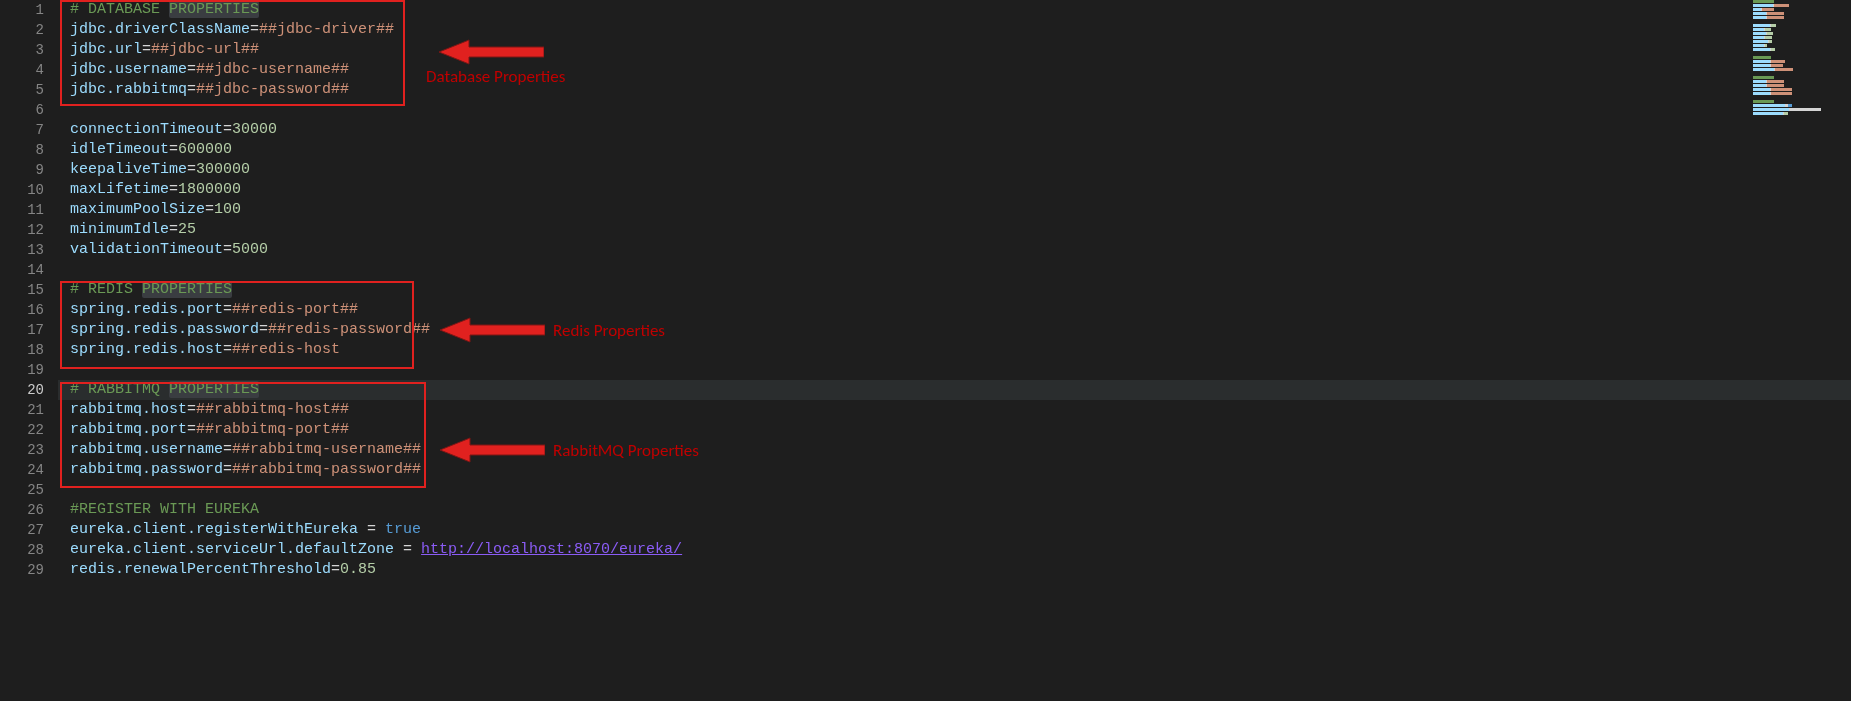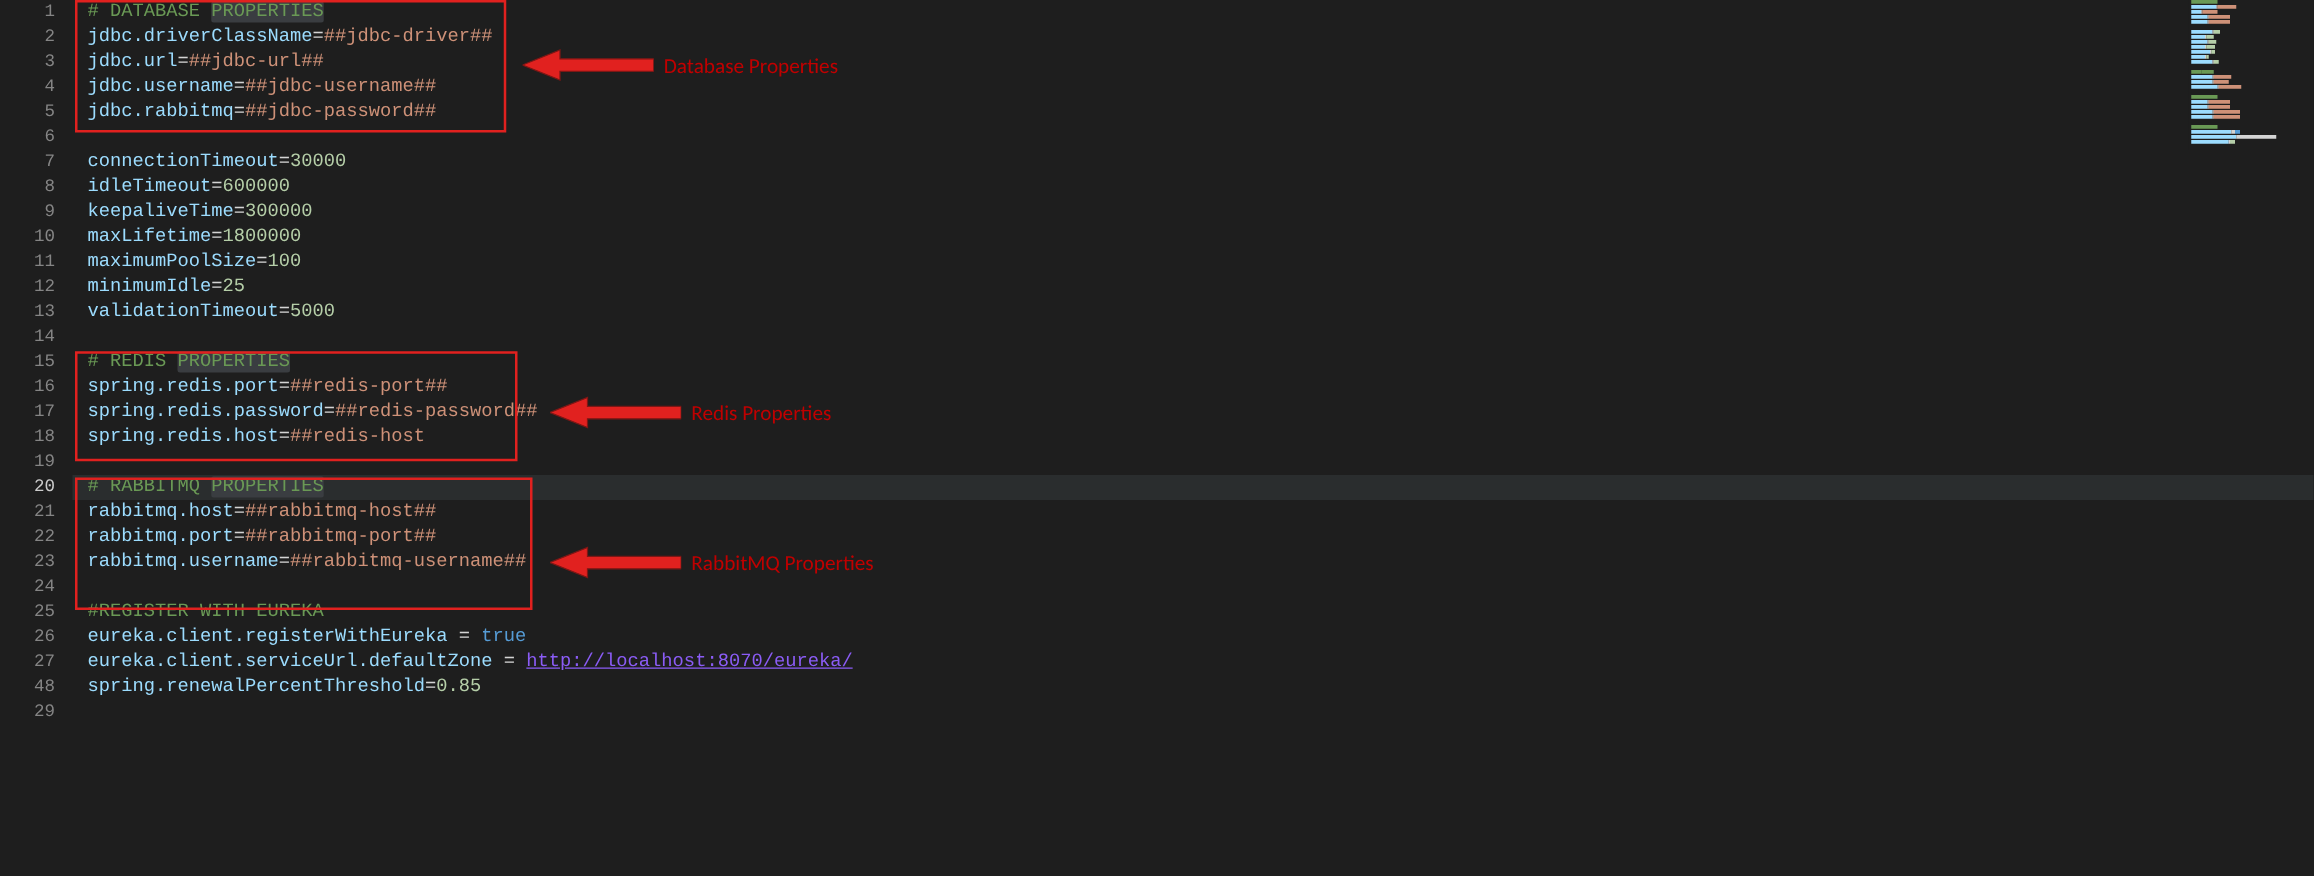--- a/index.html
+++ b/index.html
@@ -126,21 +126,21 @@
       <div class="ln">18</div>
       <div class="ln">19</div>
       <div class="ln active">20</div>
       <div class="ln">21</div>
       <div class="ln">22</div>
       <div class="ln">23</div>
       <div class="ln">24</div>
       <div class="ln">25</div>
       <div class="ln">26</div>
       <div class="ln">27</div>
-      <div class="ln">48</div>
+      <div class="ln">28</div>
       <div class="ln">29</div>
     </div>
   <div class="code">
     <div class="code-lines">
         <div class="line"><span class="tok-comment"># DATABASE </span><span class="tok-comment hl-word">PROPERTIES</span></div>
         <div class="line"><span class="tok-key">jdbc.driverClassName</span><span class="tok-punct">=</span><span class="tok-value">##jdbc-driver##</span></div>
         <div class="line"><span class="tok-key">jdbc.url</span><span class="tok-punct">=</span><span class="tok-value">##jdbc-url##</span></div>
         <div class="line"><span class="tok-key">jdbc.username</span><span class="tok-punct">=</span><span class="tok-value">##jdbc-username##</span></div>
         <div class="line"><span class="tok-key">jdbc.rabbitmq</span><span class="tok-punct">=</span><span class="tok-value">##jdbc-password##</span></div>
         <div class="line"></div>
@@ -154,32 +154,33 @@
         <div class="line"></div>
         <div class="line"><span class="tok-comment"># REDIS </span><span class="tok-comment hl-word">PROPERTIES</span></div>
         <div class="line"><span class="tok-key">spring.redis.port</span><span class="tok-punct">=</span><span class="tok-value">##redis-port##</span></div>
         <div class="line"><span class="tok-key">spring.redis.password</span><span class="tok-punct">=</span><span class="tok-value">##redis-password##</span></div>
         <div class="line"><span class="tok-key">spring.redis.host</span><span class="tok-punct">=</span><span class="tok-value">##redis-host</span></div>
         <div class="line"></div>
         <div class="line current"><span class="tok-comment"># RABBITMQ </span><span class="tok-comment hl-word">PROPERTIES</span></div>
         <div class="line"><span class="tok-key">rabbitmq.host</span><span class="tok-punct">=</span><span class="tok-value">##rabbitmq-host##</span></div>
         <div class="line"><span class="tok-key">rabbitmq.port</span><span class="tok-punct">=</span><span class="tok-value">##rabbitmq-port##</span></div>
         <div class="line"><span class="tok-key">rabbitmq.username</span><span class="tok-punct">=</span><span class="tok-value">##rabbitmq-username##</span></div>
+        <div class="line"><span class="tok-key">rabbitmq.password</span><span class="tok-punct">=</span><span class="tok-value">##rabbitmq-password##</span></div>
         <div class="line"></div>
         <div class="line"><span class="tok-comment">#REGISTER WITH EUREKA</span></div>
         <div class="line"><span class="tok-key">eureka.client.registerWithEureka</span><span class="tok-punct"> = </span><span class="tok-bool">true</span></div>
         <div class="line"><span class="tok-key">eureka.client.serviceUrl.defaultZone</span><span class="tok-punct"> = </span><span class="tok-url">http://localhost:8070/eureka/</span></div>
-        <div class="line"><span class="tok-key">spring.renewalPercentThreshold</span><span class="tok-punct">=</span><span class="tok-num">0.85</span></div>
+        <div class="line"><span class="tok-key">redis.renewalPercentThreshold</span><span class="tok-punct">=</span><span class="tok-num">0.85</span></div>
       </div>
 
     <div class="red-box" style="top: 0px; left: 2px; width: 345px; height: 106px;"></div>
     <div class="red-box" style="top: 281px; left: 2px; width: 354px; height: 88px;"></div>
     <div class="red-box" style="top: 382px; left: 2px; width: 366px; height: 106px;"></div>
 
-    <div class="arrow-wrap" style="top: 38px; left: 360px;">
+    <div class="arrow-wrap" style="top: 38px; left: 360px; flex-direction: column;">
       <svg class="arrow-svg" viewBox="0 0 105 28">
         <polygon points="0,14 30,2 30,9 105,9 105,19 30,19 30,26" fill="#e1211f" stroke="#7d1715" stroke-width="1"></polygon>
       </svg>
       <span class="arrow-label">Database Properties</span>
     </div>
     <div class="arrow-wrap" style="top: 316px; left: 382px;">
       <svg class="arrow-svg" viewBox="0 0 105 28">
         <polygon points="0,14 30,2 30,9 105,9 105,19 30,19 30,26" fill="#e1211f" stroke="#7d1715" stroke-width="1"></polygon>
       </svg>
       <span class="arrow-label">Redis Properties</span>

